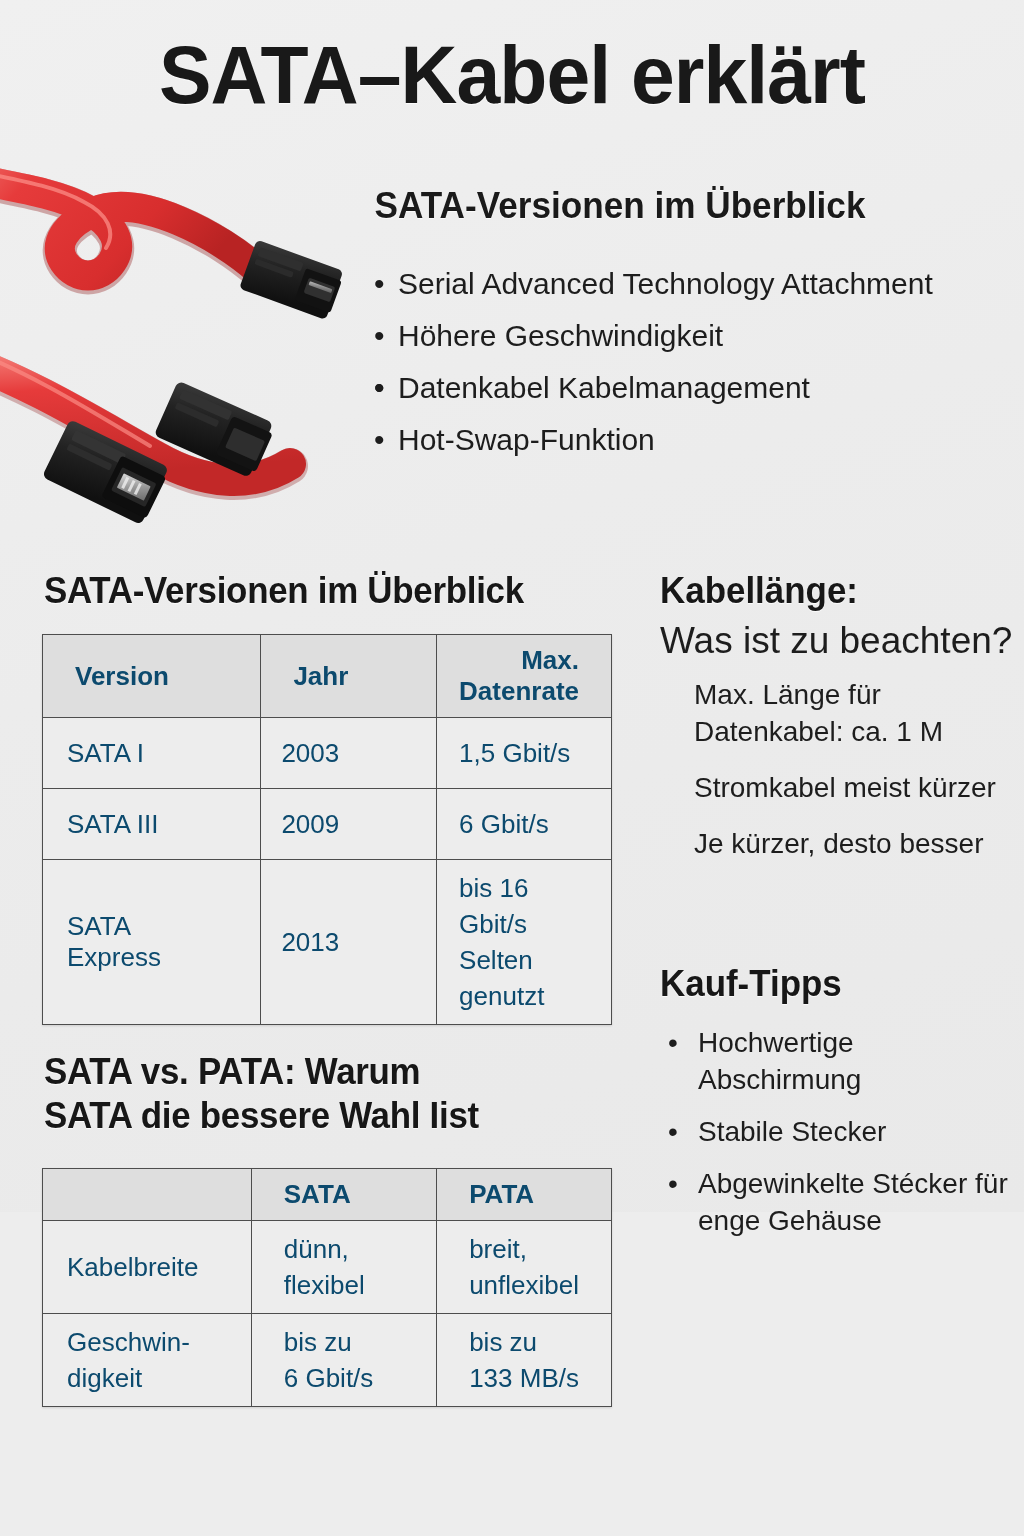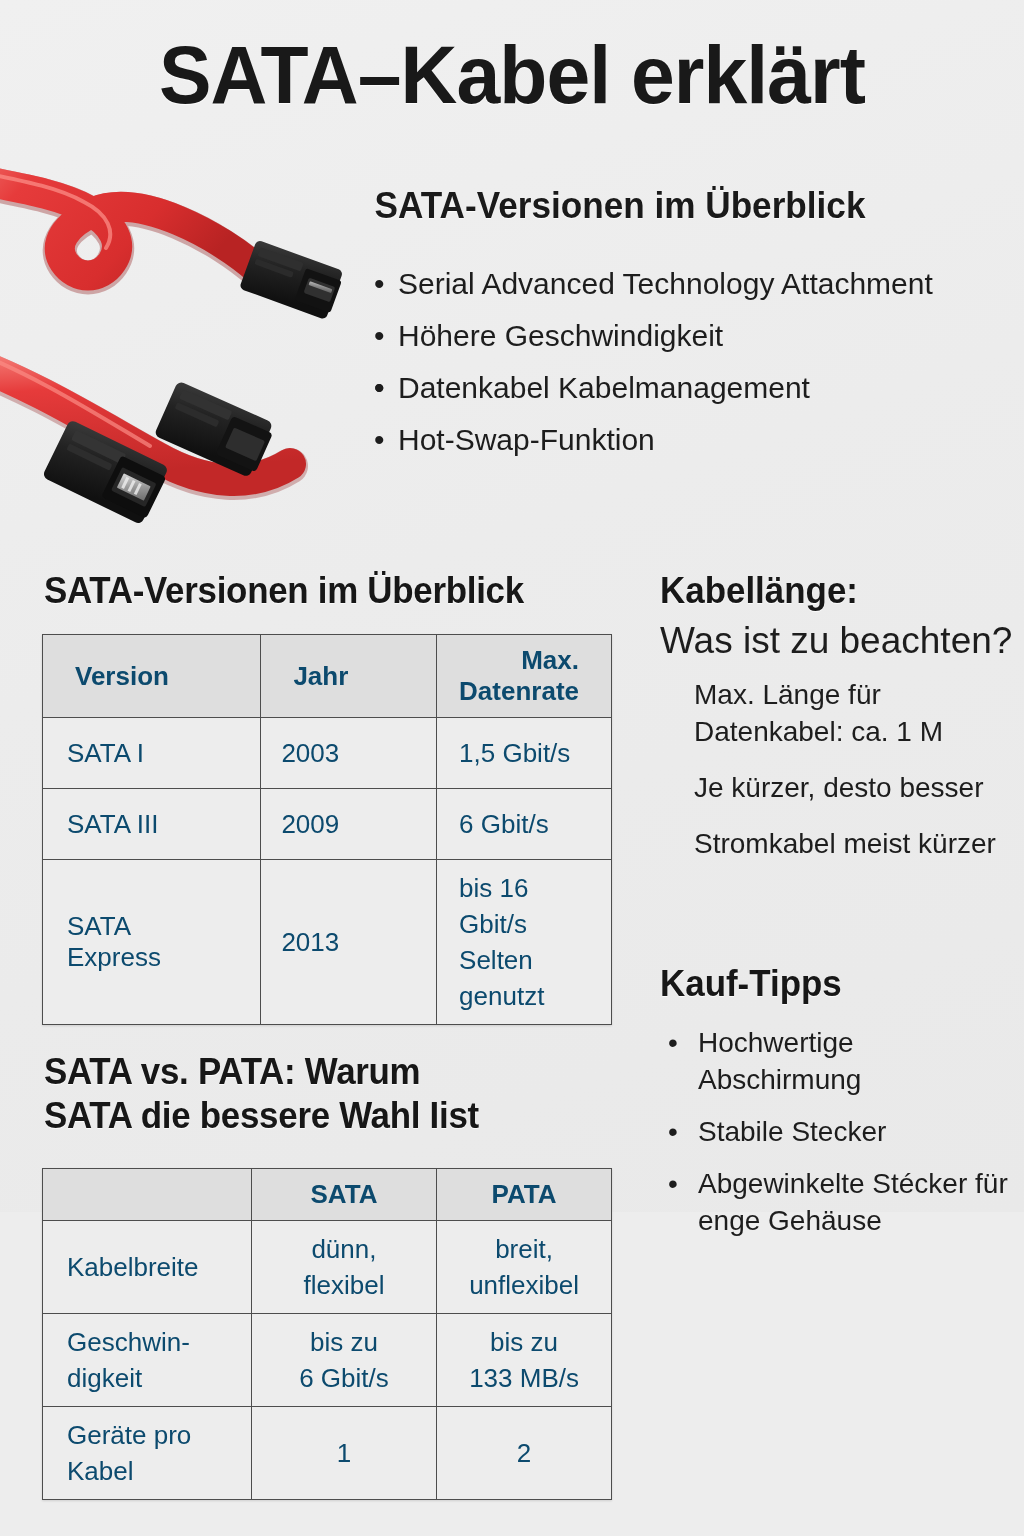--- a/index.html
+++ b/index.html
@@ -138,21 +138,21 @@
   #table-versions td:nth-child(1) { padding-left: 24px; margin-left: 6px; }
   #table-versions td:nth-child(2) { padding-left: 20px; }
   #table-versions td:nth-child(3) { padding-left: 22px; }
   #table-versions tbody tr td { height: 50px; }
 
   #table-compare {
     left: 42px;
     top: 1168px;
     width: 570px;
   }
-  #table-compare th, #table-compare td { text-align: center; }
+  #table-compare th, #table-compare td { text-align: left; }
   #table-compare th:nth-child(1), #table-compare td:nth-child(1) {
     width: 190px;
     text-align: left;
     padding-left: 24px;
   }
   #table-compare th:nth-child(2), #table-compare td:nth-child(2) { width: 195px; }
   #table-compare tbody tr td { height: 62px; }
 
   .cellwrap { display: block; line-height: 36px; }
 
@@ -375,42 +375,30 @@
         </td>
         <td>
           <span class="cellwrap">bis zu</span>
           <span class="cellwrap">6 Gbit/s</span>
         </td>
         <td>
           <span class="cellwrap">bis zu</span>
           <span class="cellwrap">133 MB/s</span>
         </td>
       </tr>
-      <tr>
-        <td>
-          <span class="cellwrap">Geräte pro</span>
-          <span class="cellwrap">Kabel</span>
-        </td>
-        <td>
-          <span class="cellwrap">1</span>
-        </td>
-        <td>
-          <span class="cellwrap">2</span>
-        </td>
-      </tr>
     </tbody>
   </table>
 
   <div class="h-right" id="h-kabellaenge">Kabellänge:</div>
   <div class="sub-question">Was ist zu beachten?</div>
 
   <div class="plain-list">
     <div class="pli">Max. Länge für Datenkabel: ca. 1 M</div>
+    <div class="pli">Stromkabel meist kürzer</div>
     <div class="pli">Je kürzer, desto besser</div>
-    <div class="pli">Stromkabel meist kürzer</div>
   </div>
 
   <div class="h-right" id="h-kauftipps">Kauf-Tipps</div>
 
   <div class="tip-list">
     <div class="tli"><span class="bul">•</span><span>Hochwertige Abschirmung</span></div>
     <div class="tli"><span class="bul">•</span><span>Stabile Stecker</span></div>
     <div class="tli"><span class="bul">•</span><span>Abgewinkelte Stécker für enge Gehäuse</span></div>
   </div>
 

